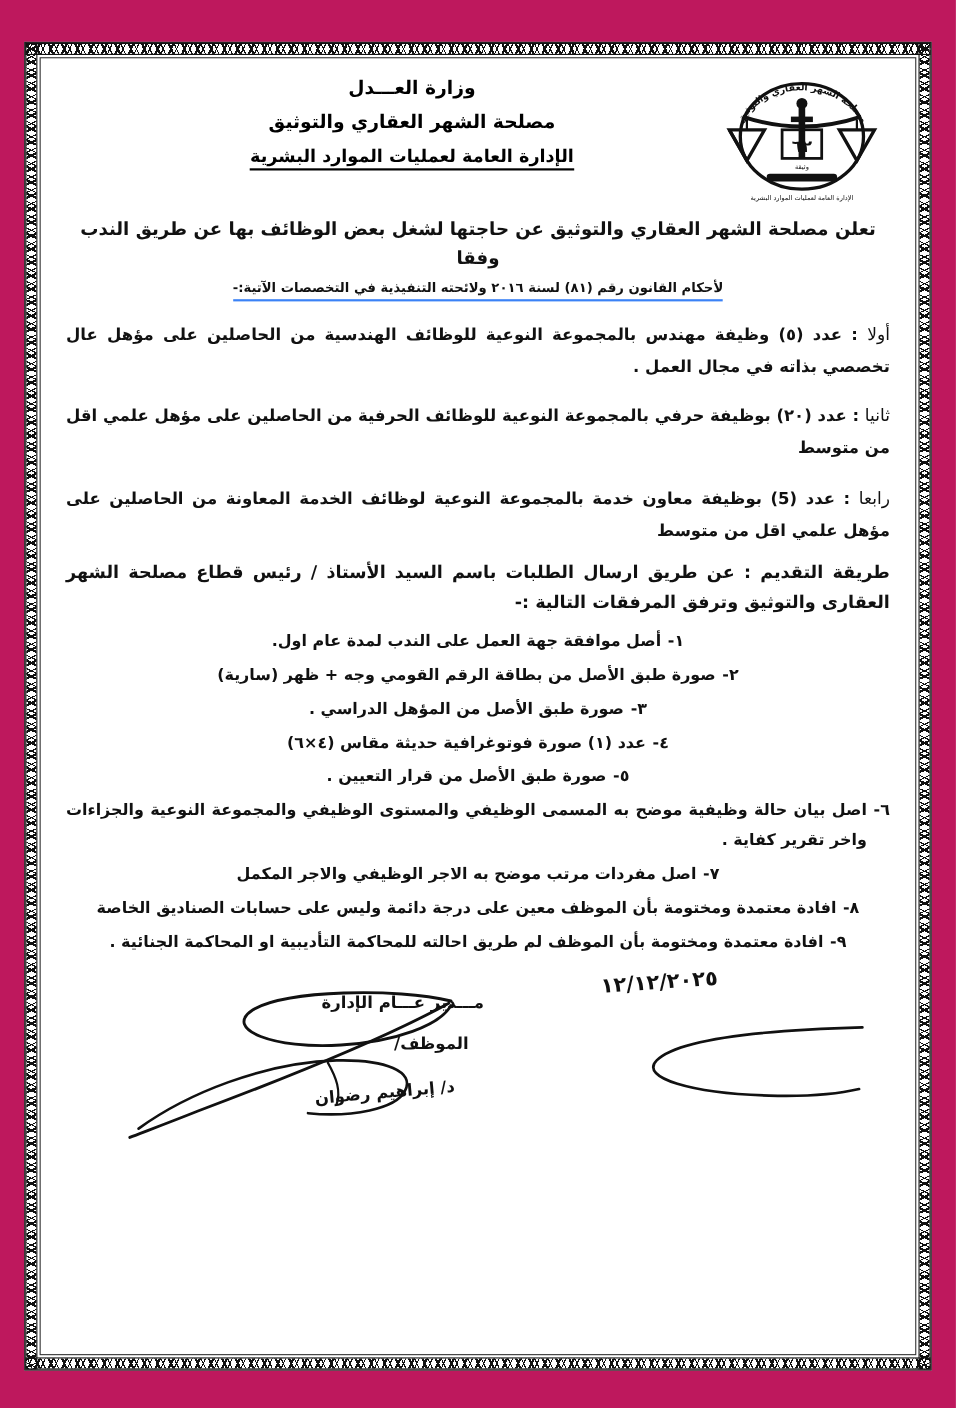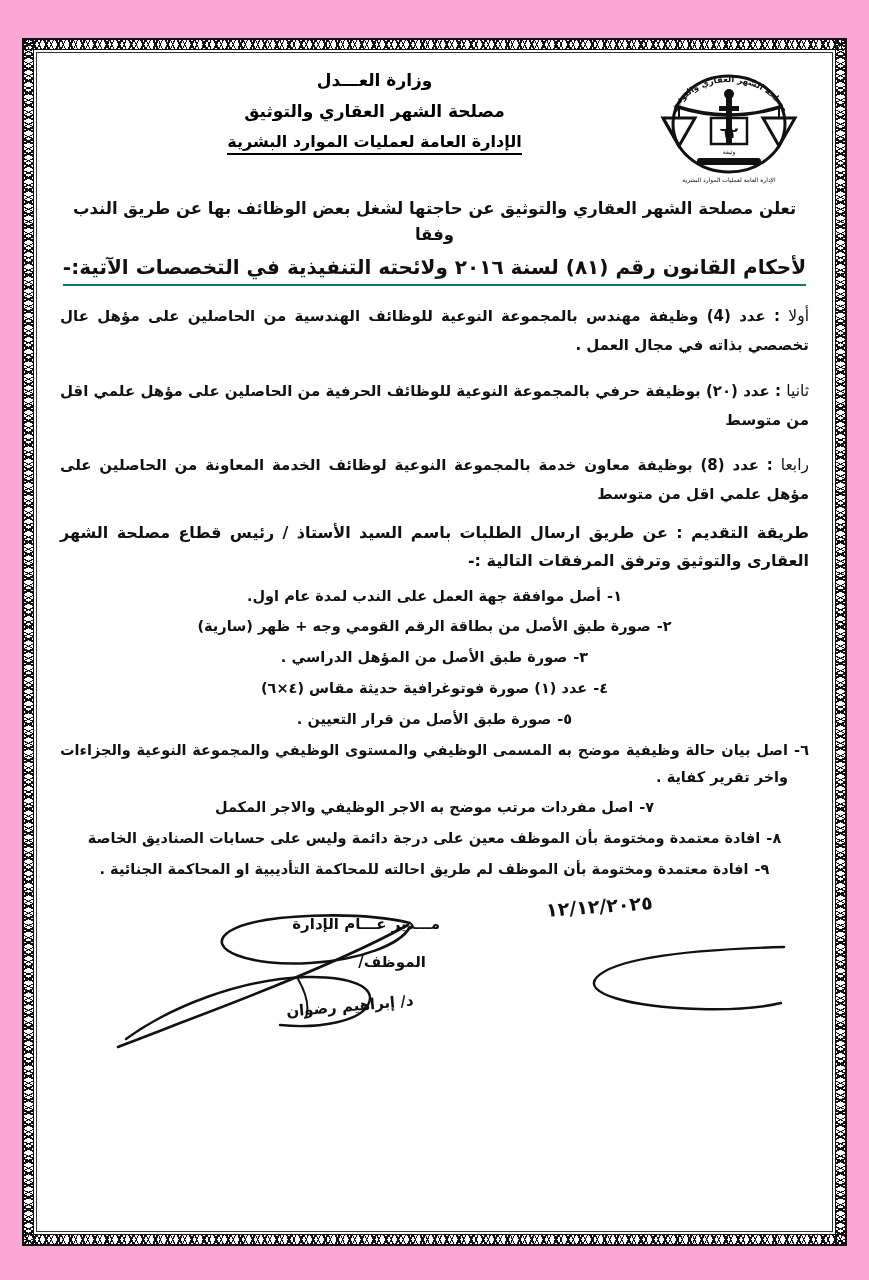--- a/index.html
+++ b/index.html
@@ -14,21 +14,21 @@
     overflow: hidden;
     font-family: "DejaVu Sans", "Liberation Sans", sans-serif;
     color: #111;
   }
 
   
   .scan {
     position: relative;
     width: 869px;
     height: 1280px;
-    background: #f9a8d4;
+    background: #be185d;
     margin-left: 40px;
   }
 
   
   .frame-outer {
     position: absolute;
     left: 22px;
     top: 38px;
     width: 825px;
     height: 1208px;
@@ -147,25 +147,25 @@
     margin-top: 4px;
     text-align: center;
   }
   .announce-l1 {
     font-size: 16.5px;
     font-weight: bold;
     line-height: 1.55;
     letter-spacing: 0.2px;
   }
   .announce-l2 {
-    font-size: 20px;
+    font-size: 12px;
     font-weight: bold;
     line-height: 1.55;
     display: inline-block;
-    border-bottom: 2px solid #0f766e;
+    border-bottom: 2px solid #3b82f6;
     padding-bottom: 1px;
     margin-top: 5px;
   }
 
   
   .spec-list { margin-top: 12px; }
   .spec {
     font-size: 15px;
     line-height: 1.95;
     text-align: justify;
@@ -344,29 +344,29 @@
     </div>
 
     <div class="announce">
       <div class="announce-l1">تعلن مصلحة الشهر العقاري والتوثيق عن حاجتها لشغل بعض الوظائف بها عن طريق الندب وفقا</div>
       <div><span class="announce-l2">لأحكام القانون رقم (٨١) لسنة ٢٠١٦ ولائحته التنفيذية في التخصصات الآتية:-</span></div>
     </div>
 
     <div class="spec-list">
       <p class="spec">
         <span class="ord">أولا</span>
-        <span>: عدد (4) وظيفة مهندس بالمجموعة النوعية للوظائف الهندسية من الحاصلين على مؤهل عال تخصصي بذاته في مجال العمل .</span>
+        <span>: عدد (٥) وظيفة مهندس بالمجموعة النوعية للوظائف الهندسية من الحاصلين على مؤهل عال تخصصي بذاته في مجال العمل .</span>
       </p>
       <p class="spec">
         <span class="ord">ثانيا</span>
         <span>: عدد (٢٠) بوظيفة حرفي بالمجموعة النوعية للوظائف الحرفية من الحاصلين على مؤهل علمي اقل من متوسط</span>
       </p>
       <p class="spec">
         <span class="ord">رابعا</span>
-        <span>: عدد (8) بوظيفة معاون خدمة بالمجموعة النوعية لوظائف الخدمة المعاونة من الحاصلين على مؤهل علمي اقل من متوسط</span>
+        <span>: عدد (5) بوظيفة معاون خدمة بالمجموعة النوعية لوظائف الخدمة المعاونة من الحاصلين على مؤهل علمي اقل من متوسط</span>
       </p>
     </div>
 
     <div class="method">
       <span class="mlabel">طريقة التقديم :</span>
       <span>عن طريق ارسال الطلبات باسم السيد الأستاذ / رئيس قطاع مصلحة الشهر العقارى</span>
       <span>والتوثيق وترفق المرفقات التالية :-</span>
     </div>
 
     <div class="attach">

